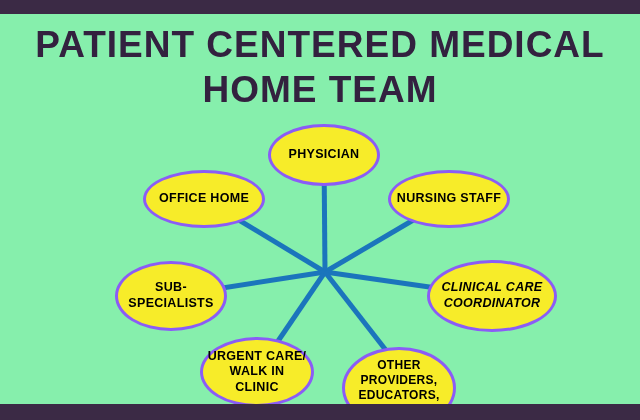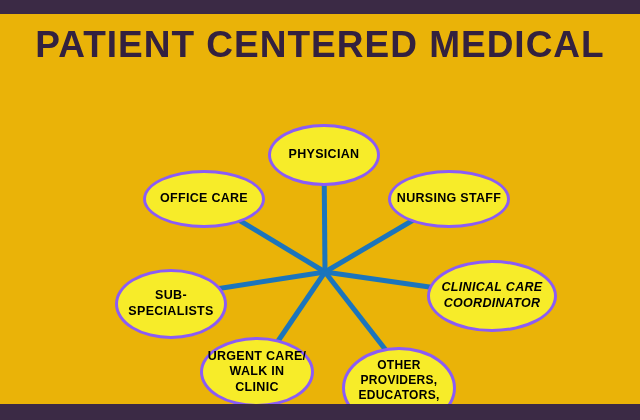--- a/index.html
+++ b/index.html
@@ -1,20 +1,20 @@
 <!DOCTYPE html>
 <html><head>
 <meta charset="utf-8">
 <style>
   html, body { margin: 0; padding: 0; background: #888; }
   .screen {
     position: relative;
     width: 640px;
     height: 420px;
-    background: #eab308;
+    background: #86efac;
     overflow: hidden;
     font-family: "Liberation Sans", sans-serif;
   }
   .bar {
     position: absolute;
     left: 0;
     width: 100%;
     background: #3B2A45;
     z-index: 3;
   }
@@ -71,39 +71,40 @@
 </head>
 <body>
 
 <div class="screen">
 
   <div class="bar top"></div>
   <div class="bar bottom"></div>
 
   <div class="title">
     <div class="line">PATIENT CENTERED MEDICAL</div>
+    <div class="line">HOME TEAM</div>
   </div>
 
   <svg class="connectors" viewBox="0 0 640 420">
     <line x1="325" y1="272" x2="324" y2="155" stroke="#1B75BC" stroke-width="5"></line>
     <line x1="325" y1="272" x2="204" y2="199" stroke="#1B75BC" stroke-width="5"></line>
     <line x1="325" y1="272" x2="449" y2="199" stroke="#1B75BC" stroke-width="5"></line>
     <line x1="325" y1="272" x2="171" y2="296" stroke="#1B75BC" stroke-width="5"></line>
     <line x1="325" y1="272" x2="492" y2="296" stroke="#1B75BC" stroke-width="5"></line>
     <line x1="325" y1="272" x2="257" y2="372" stroke="#1B75BC" stroke-width="5"></line>
     <line x1="325" y1="272" x2="399" y2="367" stroke="#1B75BC" stroke-width="5"></line>
   </svg>
 
   <div class="node" style="left:324px; top:155px; width:112px; height:62px;">PHYSICIAN</div>
 
-  <div class="node" style="left:204px; top:199px; width:122px; height:58px;">OFFICE CARE</div>
+  <div class="node" style="left:204px; top:199px; width:122px; height:58px;">OFFICE HOME</div>
 
   <div class="node" style="left:449px; top:199px; width:122px; height:58px;">NURSING STAFF</div>
 
-  <div class="node" style="left:171px; top:304px; width:112px; height:70px;">SUB-
+  <div class="node" style="left:171px; top:296px; width:112px; height:70px;">SUB-
 SPECIALISTS</div>
 
   <div class="node" style="left:492px; top:296px; width:130px; height:72px;font-style:italic;">CLINICAL CARE
 COORDINATOR</div>
 
   <div class="node" style="left:257px; top:372px; width:114px; height:70px;text-align:center;">URGENT CARE/
 WALK IN
 CLINIC</div>
 
   <div class="node" style="left:399px; top:388px; width:114px; height:82px; font-size:12px;">OTHER

